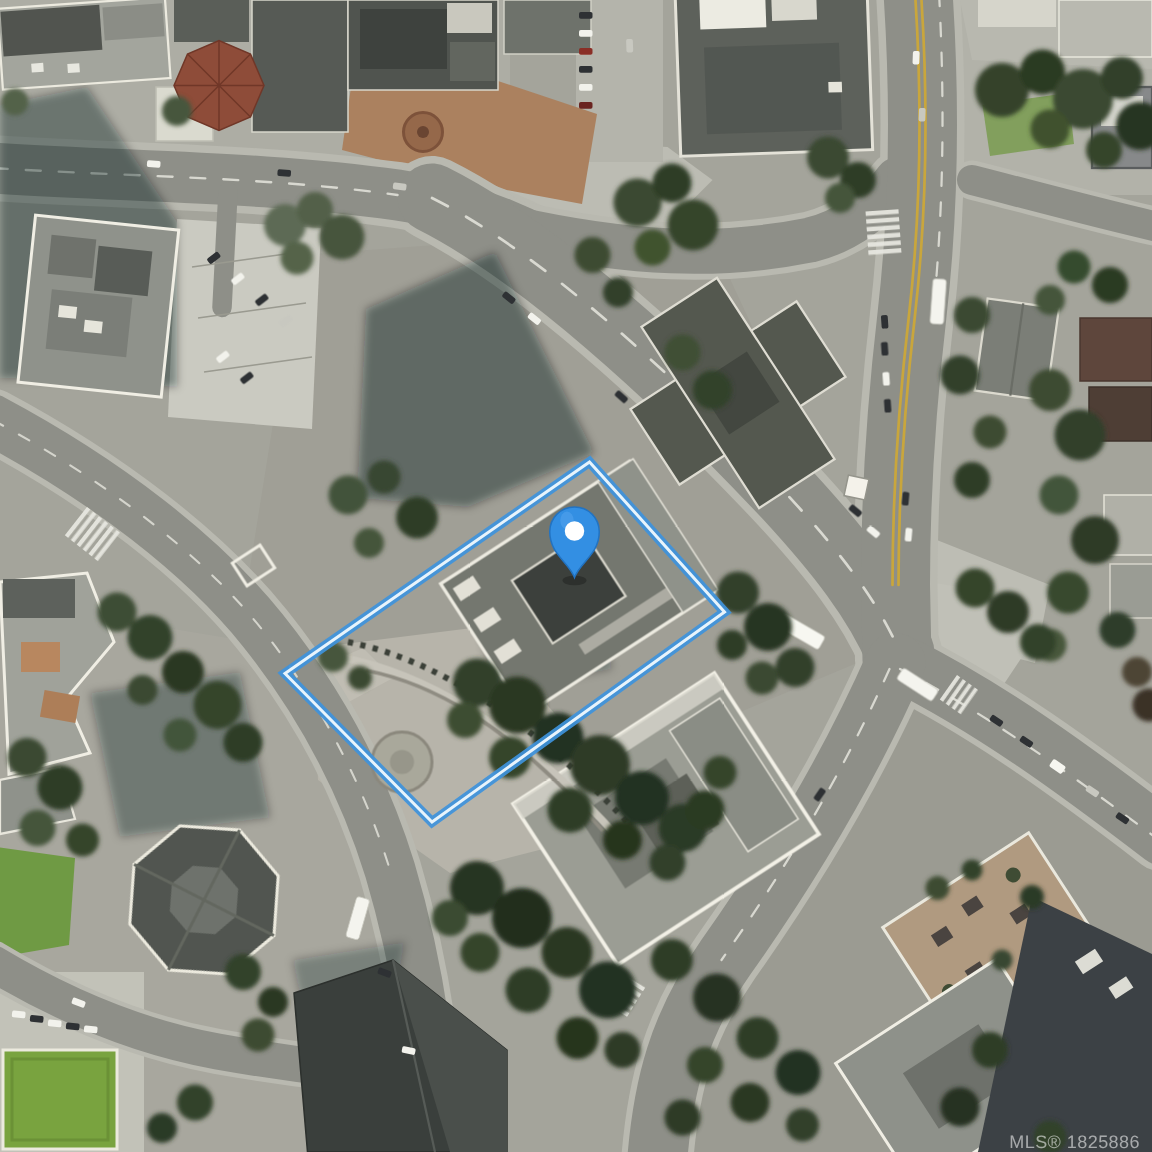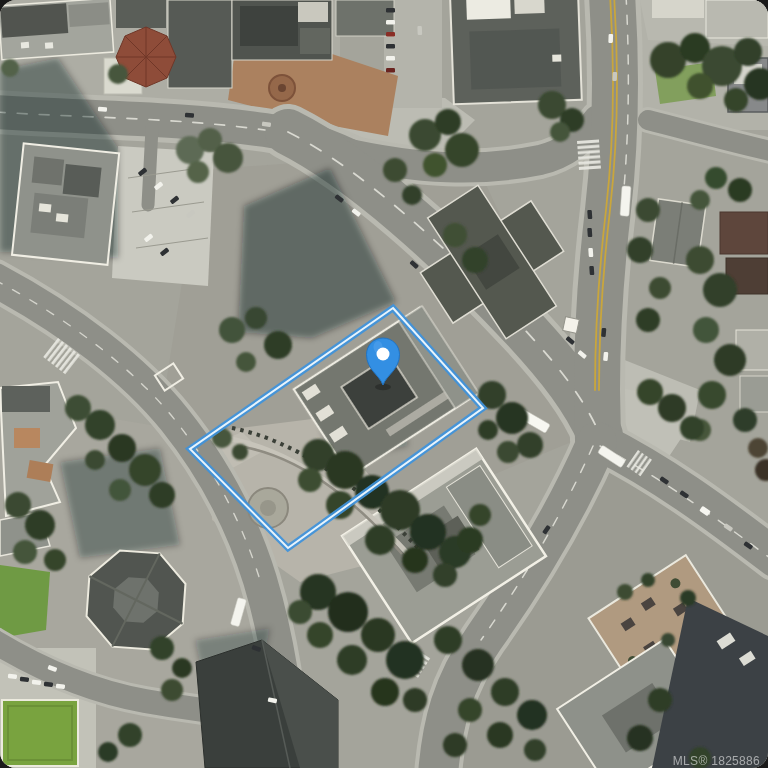--- a/index.html
+++ b/index.html
@@ -1,16 +1,16 @@
 <!DOCTYPE html>
 <html><head>
 <meta charset="utf-8">
 <style>
   html,body{margin:0;padding:0;background:#1a1a1a;}
-  .map-wrap{width:768px;height:768px;position:relative;overflow:hidden;border-radius:16px;}
+  .map-wrap{width:768px;height:768px;position:relative;overflow:hidden;}
   svg{display:block;}
   text{font-family:"Liberation Sans",sans-serif;}
 </style>
 </head>
 <body>
 
 <div class="map-wrap">
 <svg width="768" height="768" viewBox="0 0 768 768">
   <defs>
     <filter id="soft" x="-30%" y="-30%" width="160%" height="160%">

